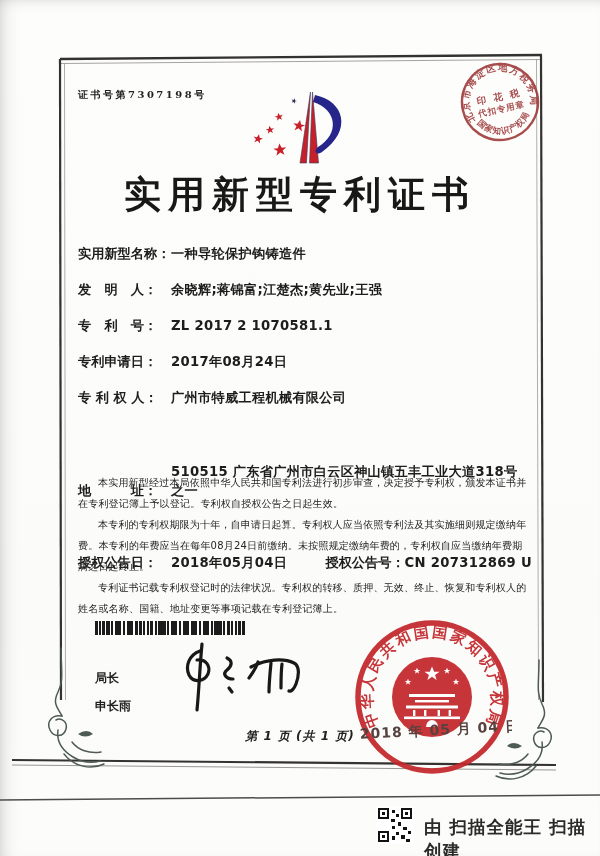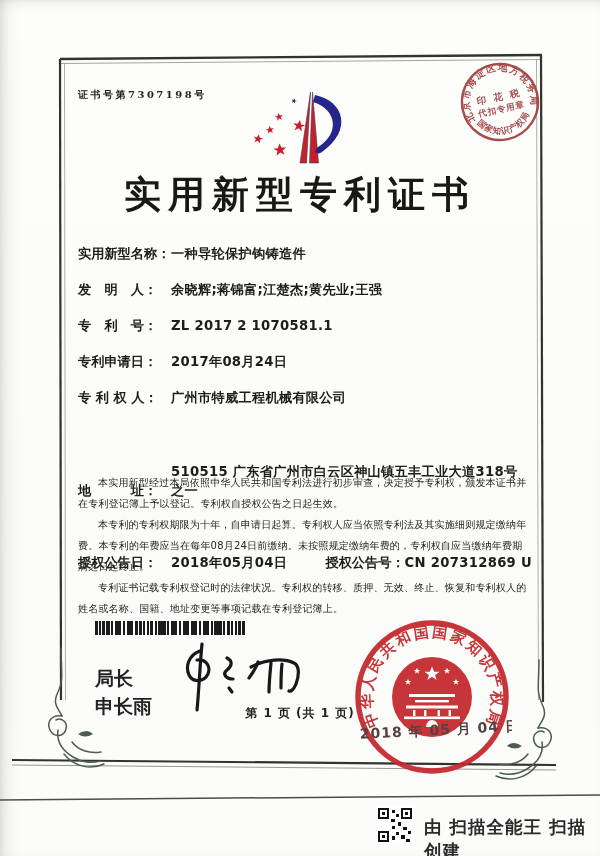--- a/index.html
+++ b/index.html
@@ -18,22 +18,22 @@
   .frow.grant{margin-bottom:0;}
   .grant-right{margin-left:auto;display:flex;white-space:nowrap;margin-top:36px;}
   .grant-right .flabel{flex:0 0 auto;}
   .body-text{left:78px;top:472px;width:452px;font-size:10px;line-height:21px;color:#242421;letter-spacing:.2px;font-weight:500;}
   .body-text p{margin:0;text-indent:2em;}
   .barcode{left:95px;top:621px;width:150px;height:14px;
      background:
        repeating-linear-gradient(90deg,#1c1c1c 0 2px,transparent 2px 4px),
        repeating-linear-gradient(90deg,#1c1c1c 0 1px,transparent 1px 7px),
        repeating-linear-gradient(90deg,#1c1c1c 0 3px,transparent 3px 11px);}
-  .director{left:95px;top:664px;font-size:19px;font-weight:700;line-height:28px;color:#222;}
-  .footer{left:0;right:0;top:705px;text-align:center;font-size:12px;font-weight:600;color:#22221f;letter-spacing:1px;}
+  .director{left:95px;top:664px;font-size:12px;font-weight:700;line-height:28px;color:#222;}
+  .footer{left:0;right:0;top:728px;text-align:center;font-size:12px;font-weight:600;color:#22221f;letter-spacing:1px;font-style:italic;}
   .scan-caption{left:424px;top:815px;font-size:17.5px;font-weight:700;color:#2b2b2b;letter-spacing:1px;}
   svg{display:block;}
 </style>
 </head>
 <body>
 
 <div class="page">
 
   <svg class="abs" style="left:0;top:0;" width="600" height="856" viewBox="0 0 600 856">
     <path d="M60,59 L542,55" stroke="#34322e" stroke-width="2.4" fill="none"></path>

